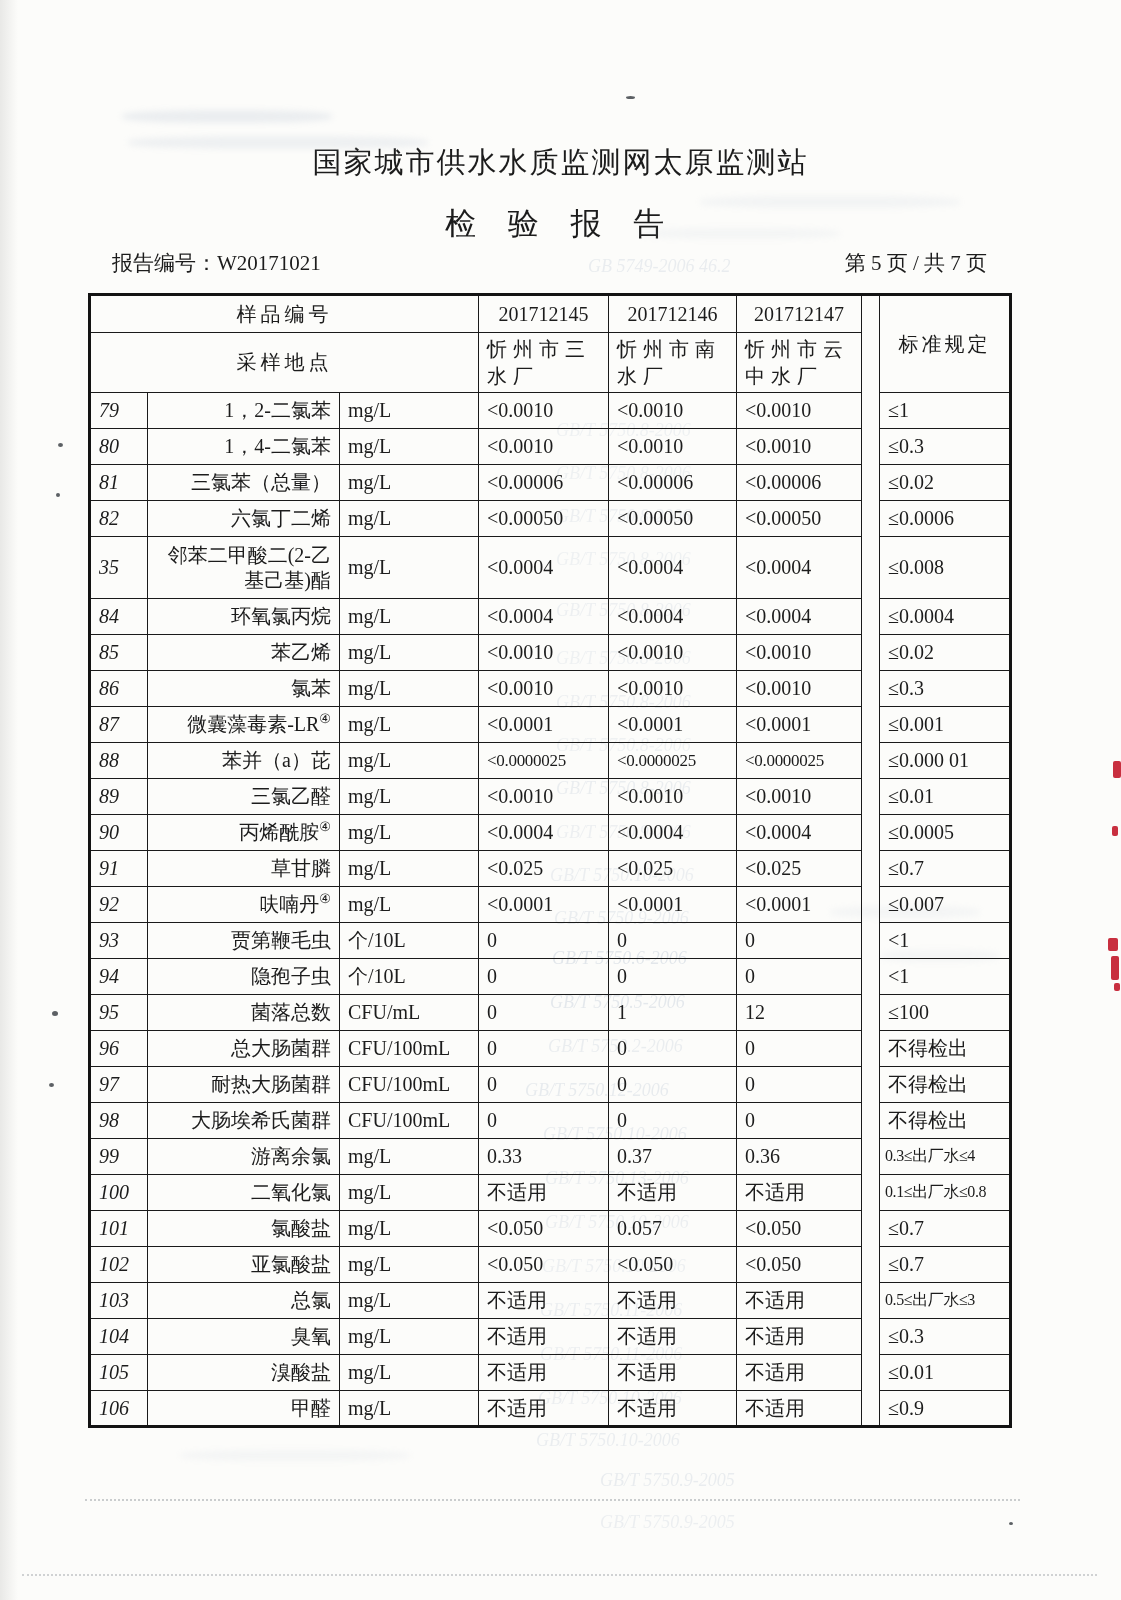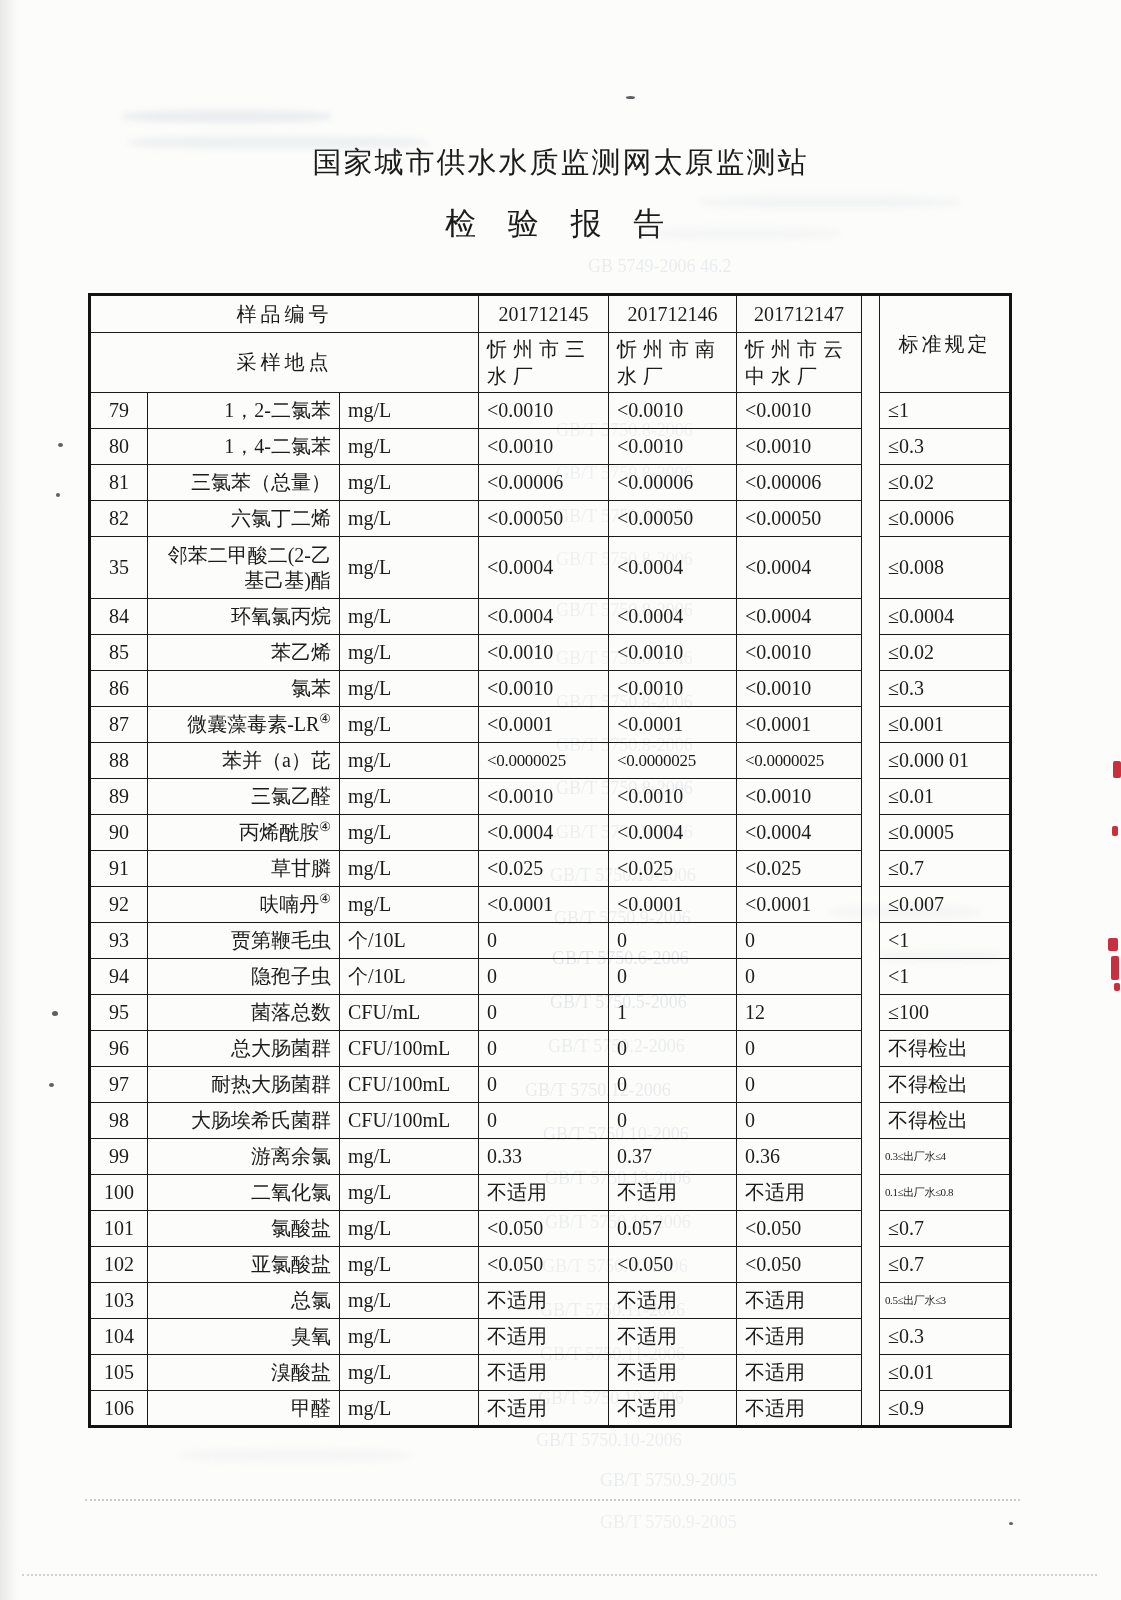--- a/index.html
+++ b/index.html
@@ -38,34 +38,34 @@
   }
   .report-table { border:3px solid #131313;padding-left:20px; }
   .report-table tr { height:36px; }
   .report-table tr.h1 { height:38px; }
   .report-table tr.h2 { height:60px; }
   .report-table tr.tall { height:62px; }
   .th-label { text-align:center; letter-spacing:4px; }
   .th-id { text-align:center; padding:0 3px; }
   .th-loc { padding:3px 5px 3px 9px; letter-spacing:6px; line-height:27px; }
   .th-std { text-align:center; letter-spacing:3px; }
-  .c-num  { text-align:center; padding:0 2px; }
+  .c-num  { text-align:left; padding:0 2px;font-style:italic; }
   .c-name { padding-left:10px; line-height:25px;text-align:right; }
   .c-unit { padding-left:12px; }
   .c-val  { padding-left:11px; }
   .c-val.condensed { font-size:17px; letter-spacing:-0.3px; padding-left:8px; }
   .c-std  { padding-left:9px; }
-  .c-std.small { font-size:11px; letter-spacing:-0.4px; padding-left:5px; }
+  .c-std.small { font-size:16px; letter-spacing:-0.4px; padding-left:5px; }
   .spacer-col { border-top:none; border-bottom:none; padding:0; }
   .sup { font-size:13px; vertical-align:super; line-height:0; }
   
   .artifact-layer { position:absolute; inset:0; z-index:1; pointer-events:none; }
   .ghost {
     position:absolute; color:#6f87a8; font-size:18px;
-    white-space:nowrap; filter:blur(0.6px);
+    white-space:nowrap; filter:blur(0.6px);font-style:italic;
   }
   .smudge { position:absolute; background:#aebacc; border-radius:40%; filter:blur(3px); }
   .streak { position:absolute; border-top:2px dotted #8f959b; }
   .redmark { position:absolute; background:#c82f3f; border-radius:2px; filter:blur(0.4px); z-index:3; }
   .speck { position:absolute; background:#5c6064; border-radius:50%; filter:blur(0.5px); z-index:3; }
 </style>
 </head>
 <body>
 
 <div class="page">
@@ -116,20 +116,24 @@
       <div class="speck" style="left: 56px; top: 493px; width: 4px; height: 4px;"></div>
       <div class="speck" style="left: 52px; top: 1011px; width: 6px; height: 5px;"></div>
       <div class="speck" style="left: 49px; top: 1083px; width: 5px; height: 4px;"></div>
       <div class="speck" style="left: 626px; top: 96px; width: 9px; height: 3px;"></div>
       <div class="speck" style="left: 1009px; top: 1522px; width: 4px; height: 3px;"></div>
     </div>
 
   <div class="doc-title">国家城市供水水质监测网太原监测站</div>
   <div class="doc-subtitle">检 验 报 告</div>
 
+  <div class="meta-row">
+    <span>报告编号：W20171021</span>
+    <span>第 5 页 / 共 7 页</span>
+  </div>
 
   <table class="report-table">
     <colgroup>
       <col style="width:58px">
         <col style="width:192px">
         <col style="width:139px">
       <col style="width:130px">
         <col style="width:128px">
         <col style="width:125px">
       <col style="width:18px">

